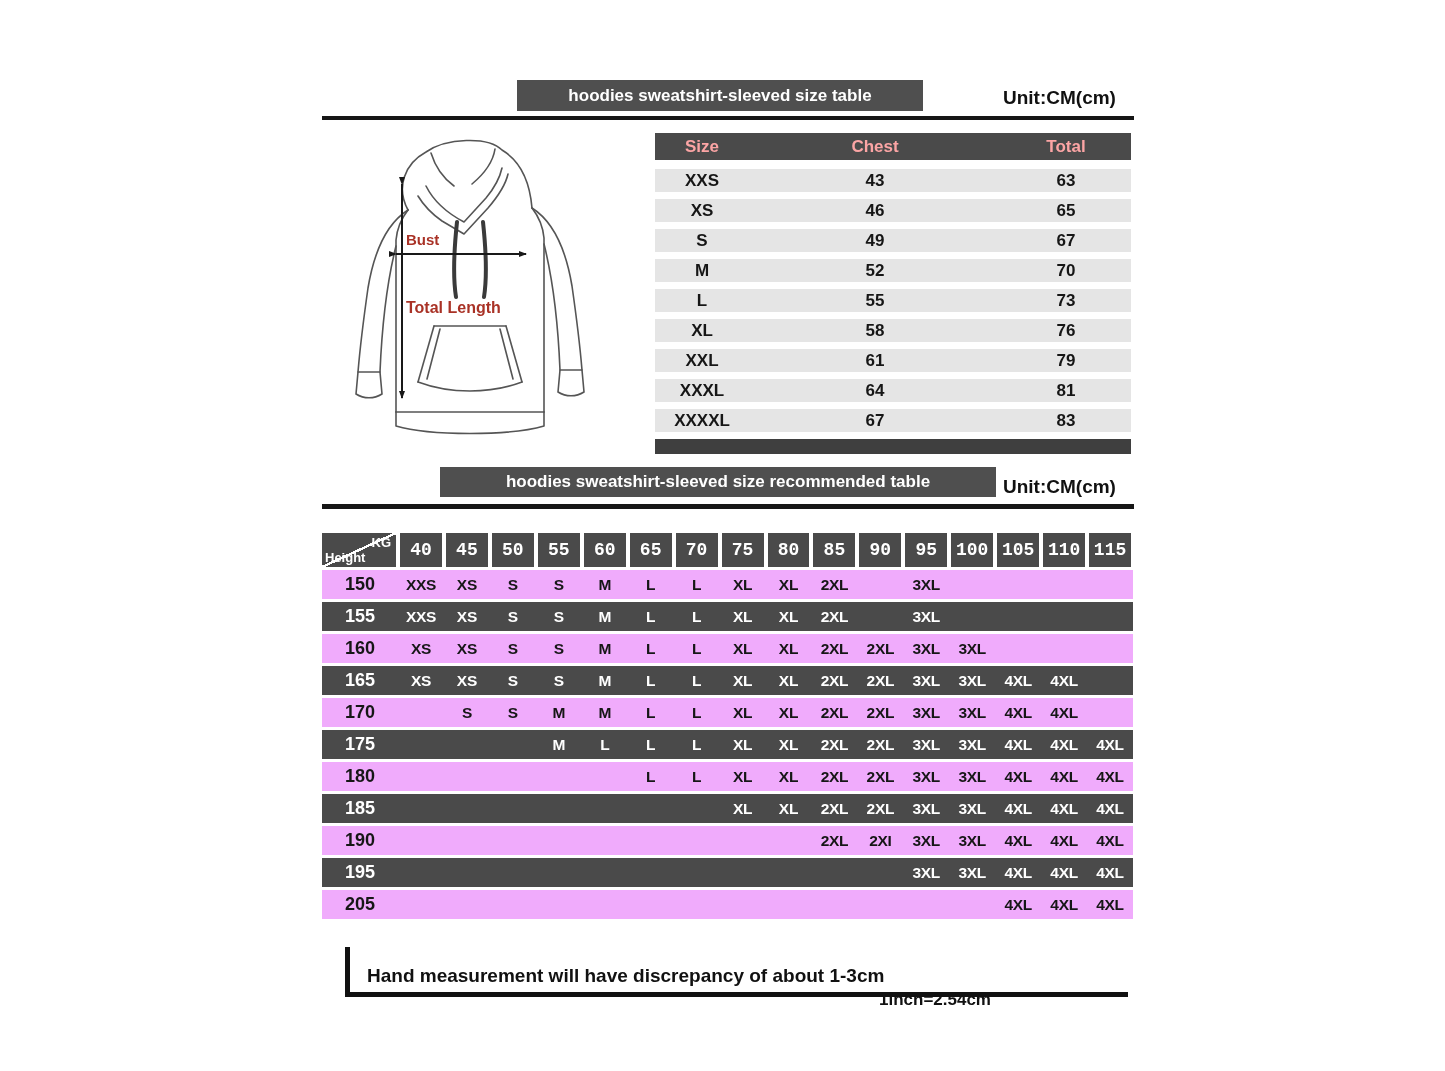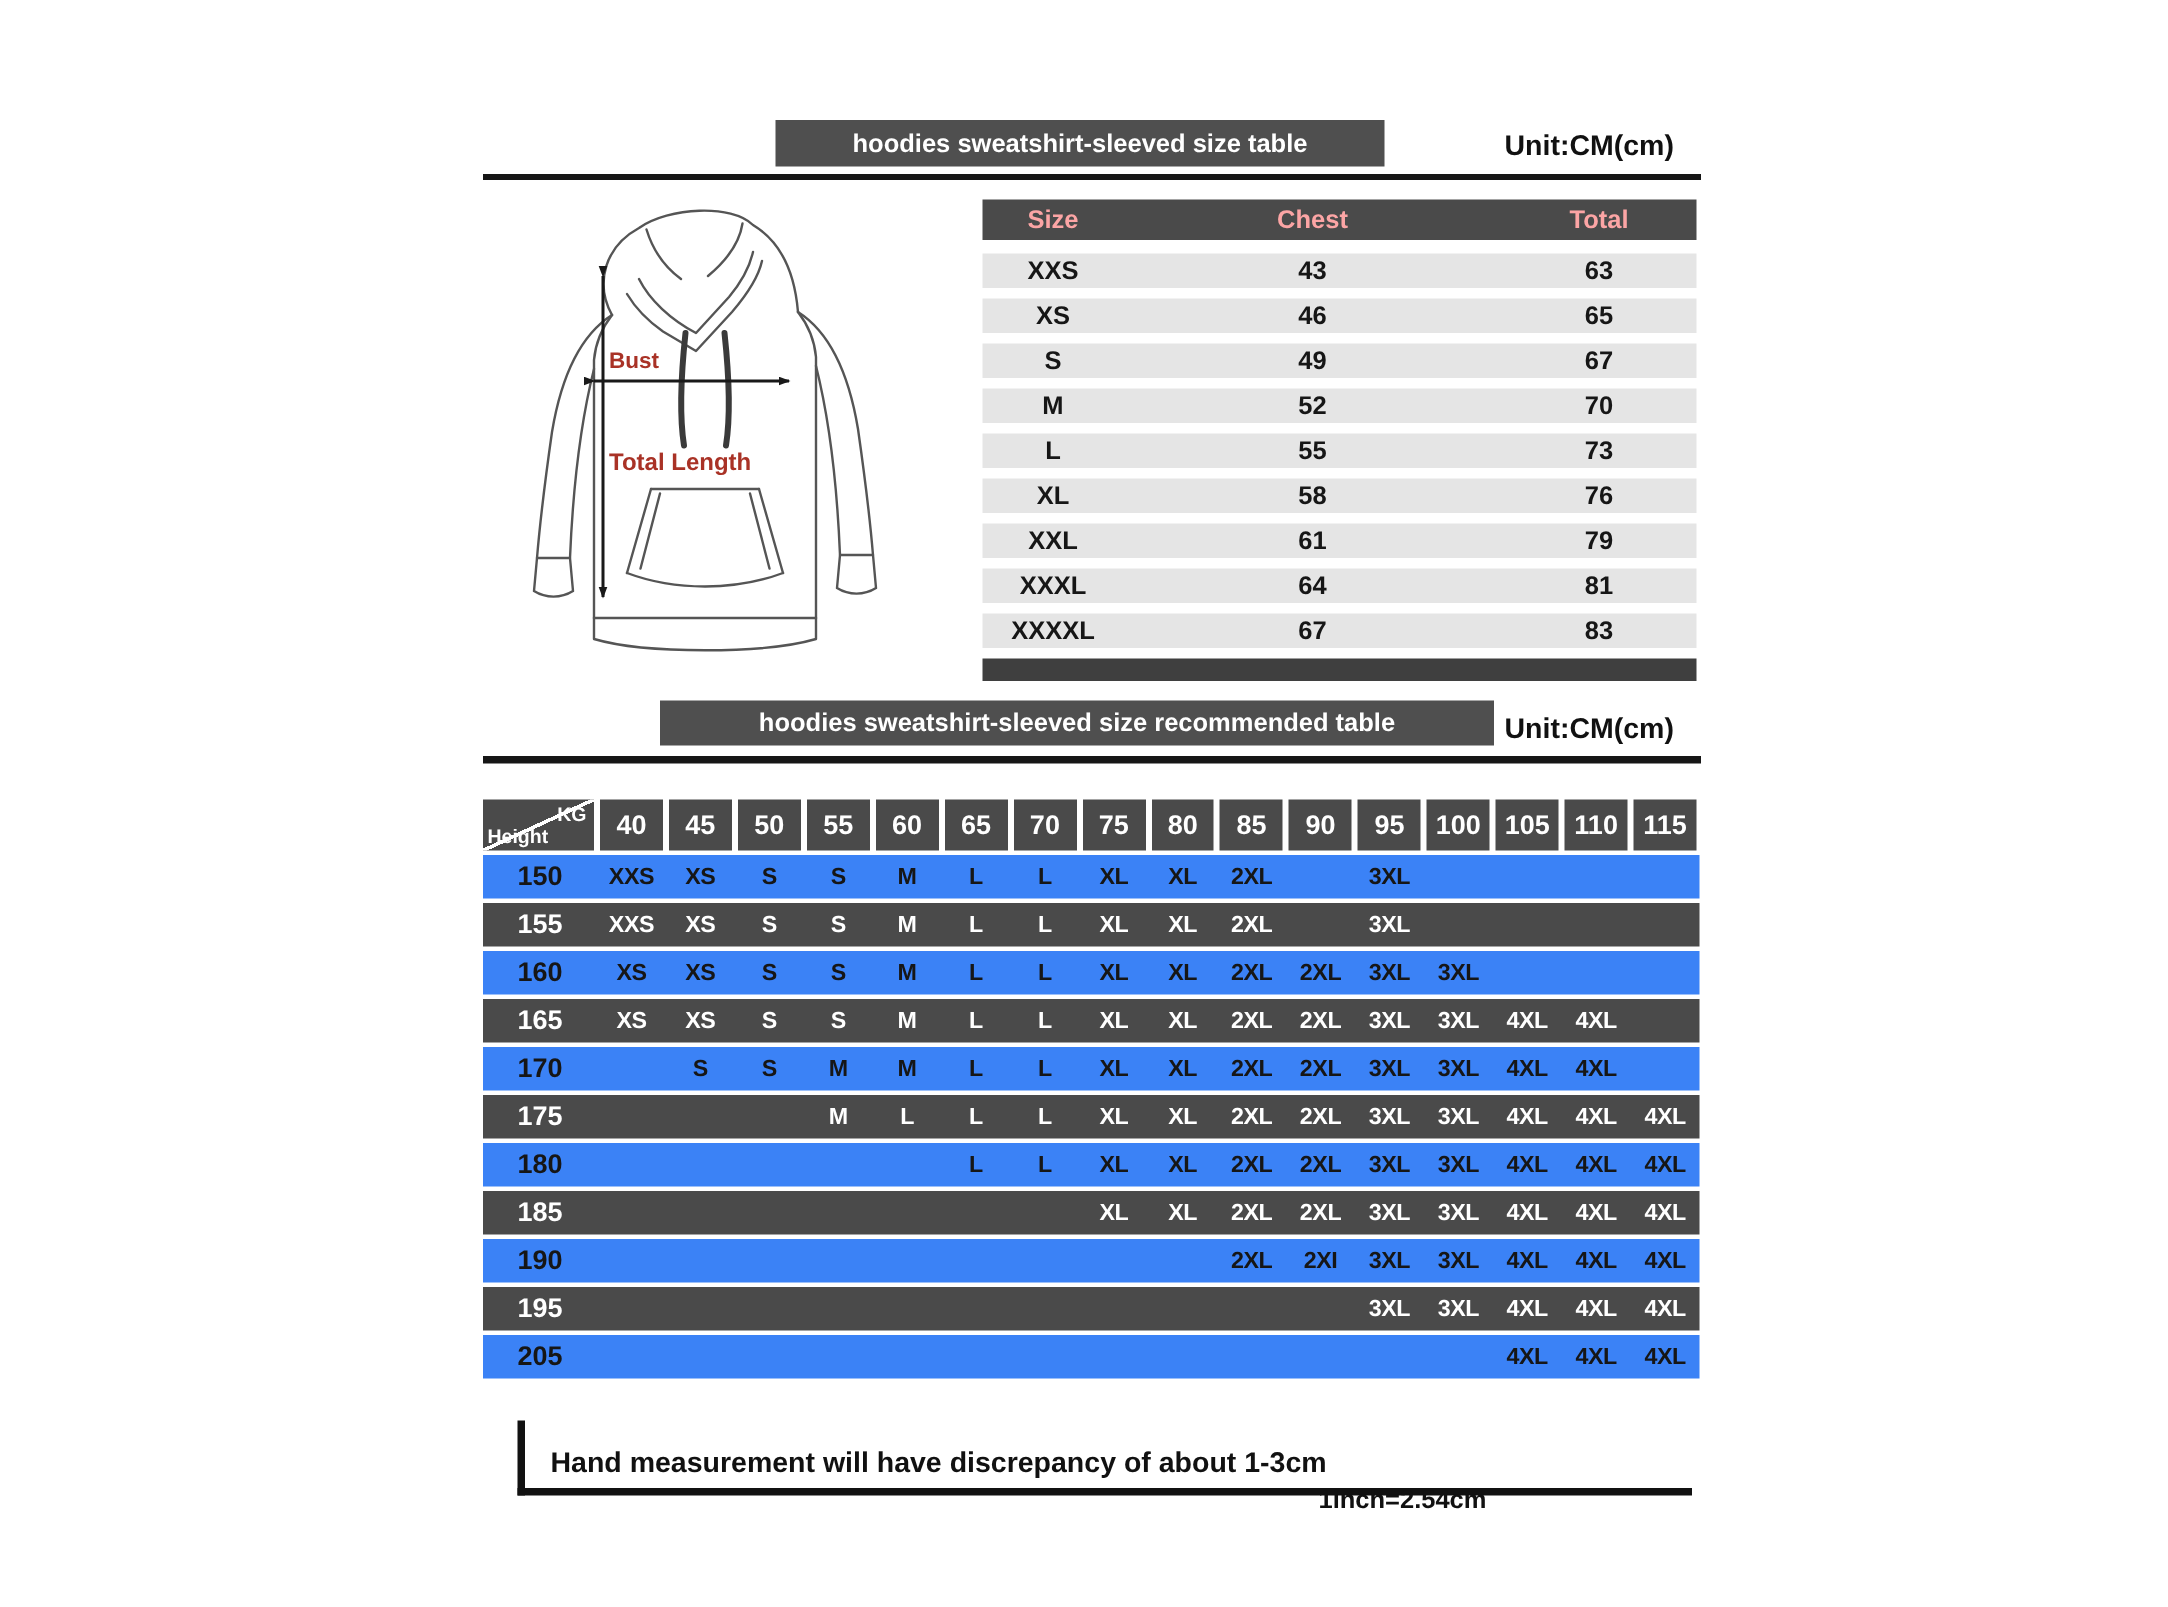--- a/index.html
+++ b/index.html
@@ -43,24 +43,24 @@
   .mx-header { display: grid; grid-template-columns: 76px repeat(16, 1fr); height: 37px; }
   .corner { position: relative; background: #4a4a4a; height: 34px; margin: 0 2px 3px 0;
             color: #fff; font-weight: bold; font-size: 13px; }
   .corner::after { content: ""; position: absolute; inset: 0;
             background: linear-gradient(to bottom right, transparent calc(50% - 1.2px),
                         #fff calc(50% - 1.2px), #fff calc(50% + 1.2px), transparent calc(50% + 1.2px)); }
   .corner .kg  { position: absolute; top: 2px; right: 5px; }
   .corner .hgt { position: absolute; bottom: 2px; left: 3px; }
   .wcell { padding: 0 2px 3px 2px; height: 37px; }
   .wbox { background: #4a4a4a; color: #fff; font-weight: bold; font-size: 18px; height: 34px;
-          display: flex; align-items: center; justify-content: center; }
+          display: flex; align-items: center; justify-content: center; font-family: Liberation Mono, monospace; }
   .mrow { display: grid; grid-template-columns: 76px repeat(16, 1fr); height: 29px; margin-bottom: 3px;
           align-items: center; text-align: center; }
-  .mrow.light { background: #3b82f6; color: #161616; }
+  .mrow.light { background: #f0abfc; color: #161616; }
   .mrow.dark  { background: #4a4a4a; color: #ffffff; }
   .hlabel { font-size: 18px; font-weight: bold; }
   .mcell  { font-size: 15.5px; font-weight: bold; letter-spacing: -0.3px; }
 
   
   #footer-vbar { position: absolute; left: 345px; top: 947px; width: 5px; height: 50px; background: #111; }
   #footer-hbar { position: absolute; left: 345px; top: 992px; width: 783px; height: 5px; background: #111; }
   #footer-note { position: absolute; left: 367px; top: 965px; font-weight: bold; font-size: 19px; color: #111; }
   #footer-conv { position: absolute; left: 879px; top: 990px; font-weight: bold; font-size: 17px; color: #111; }
 </style>

